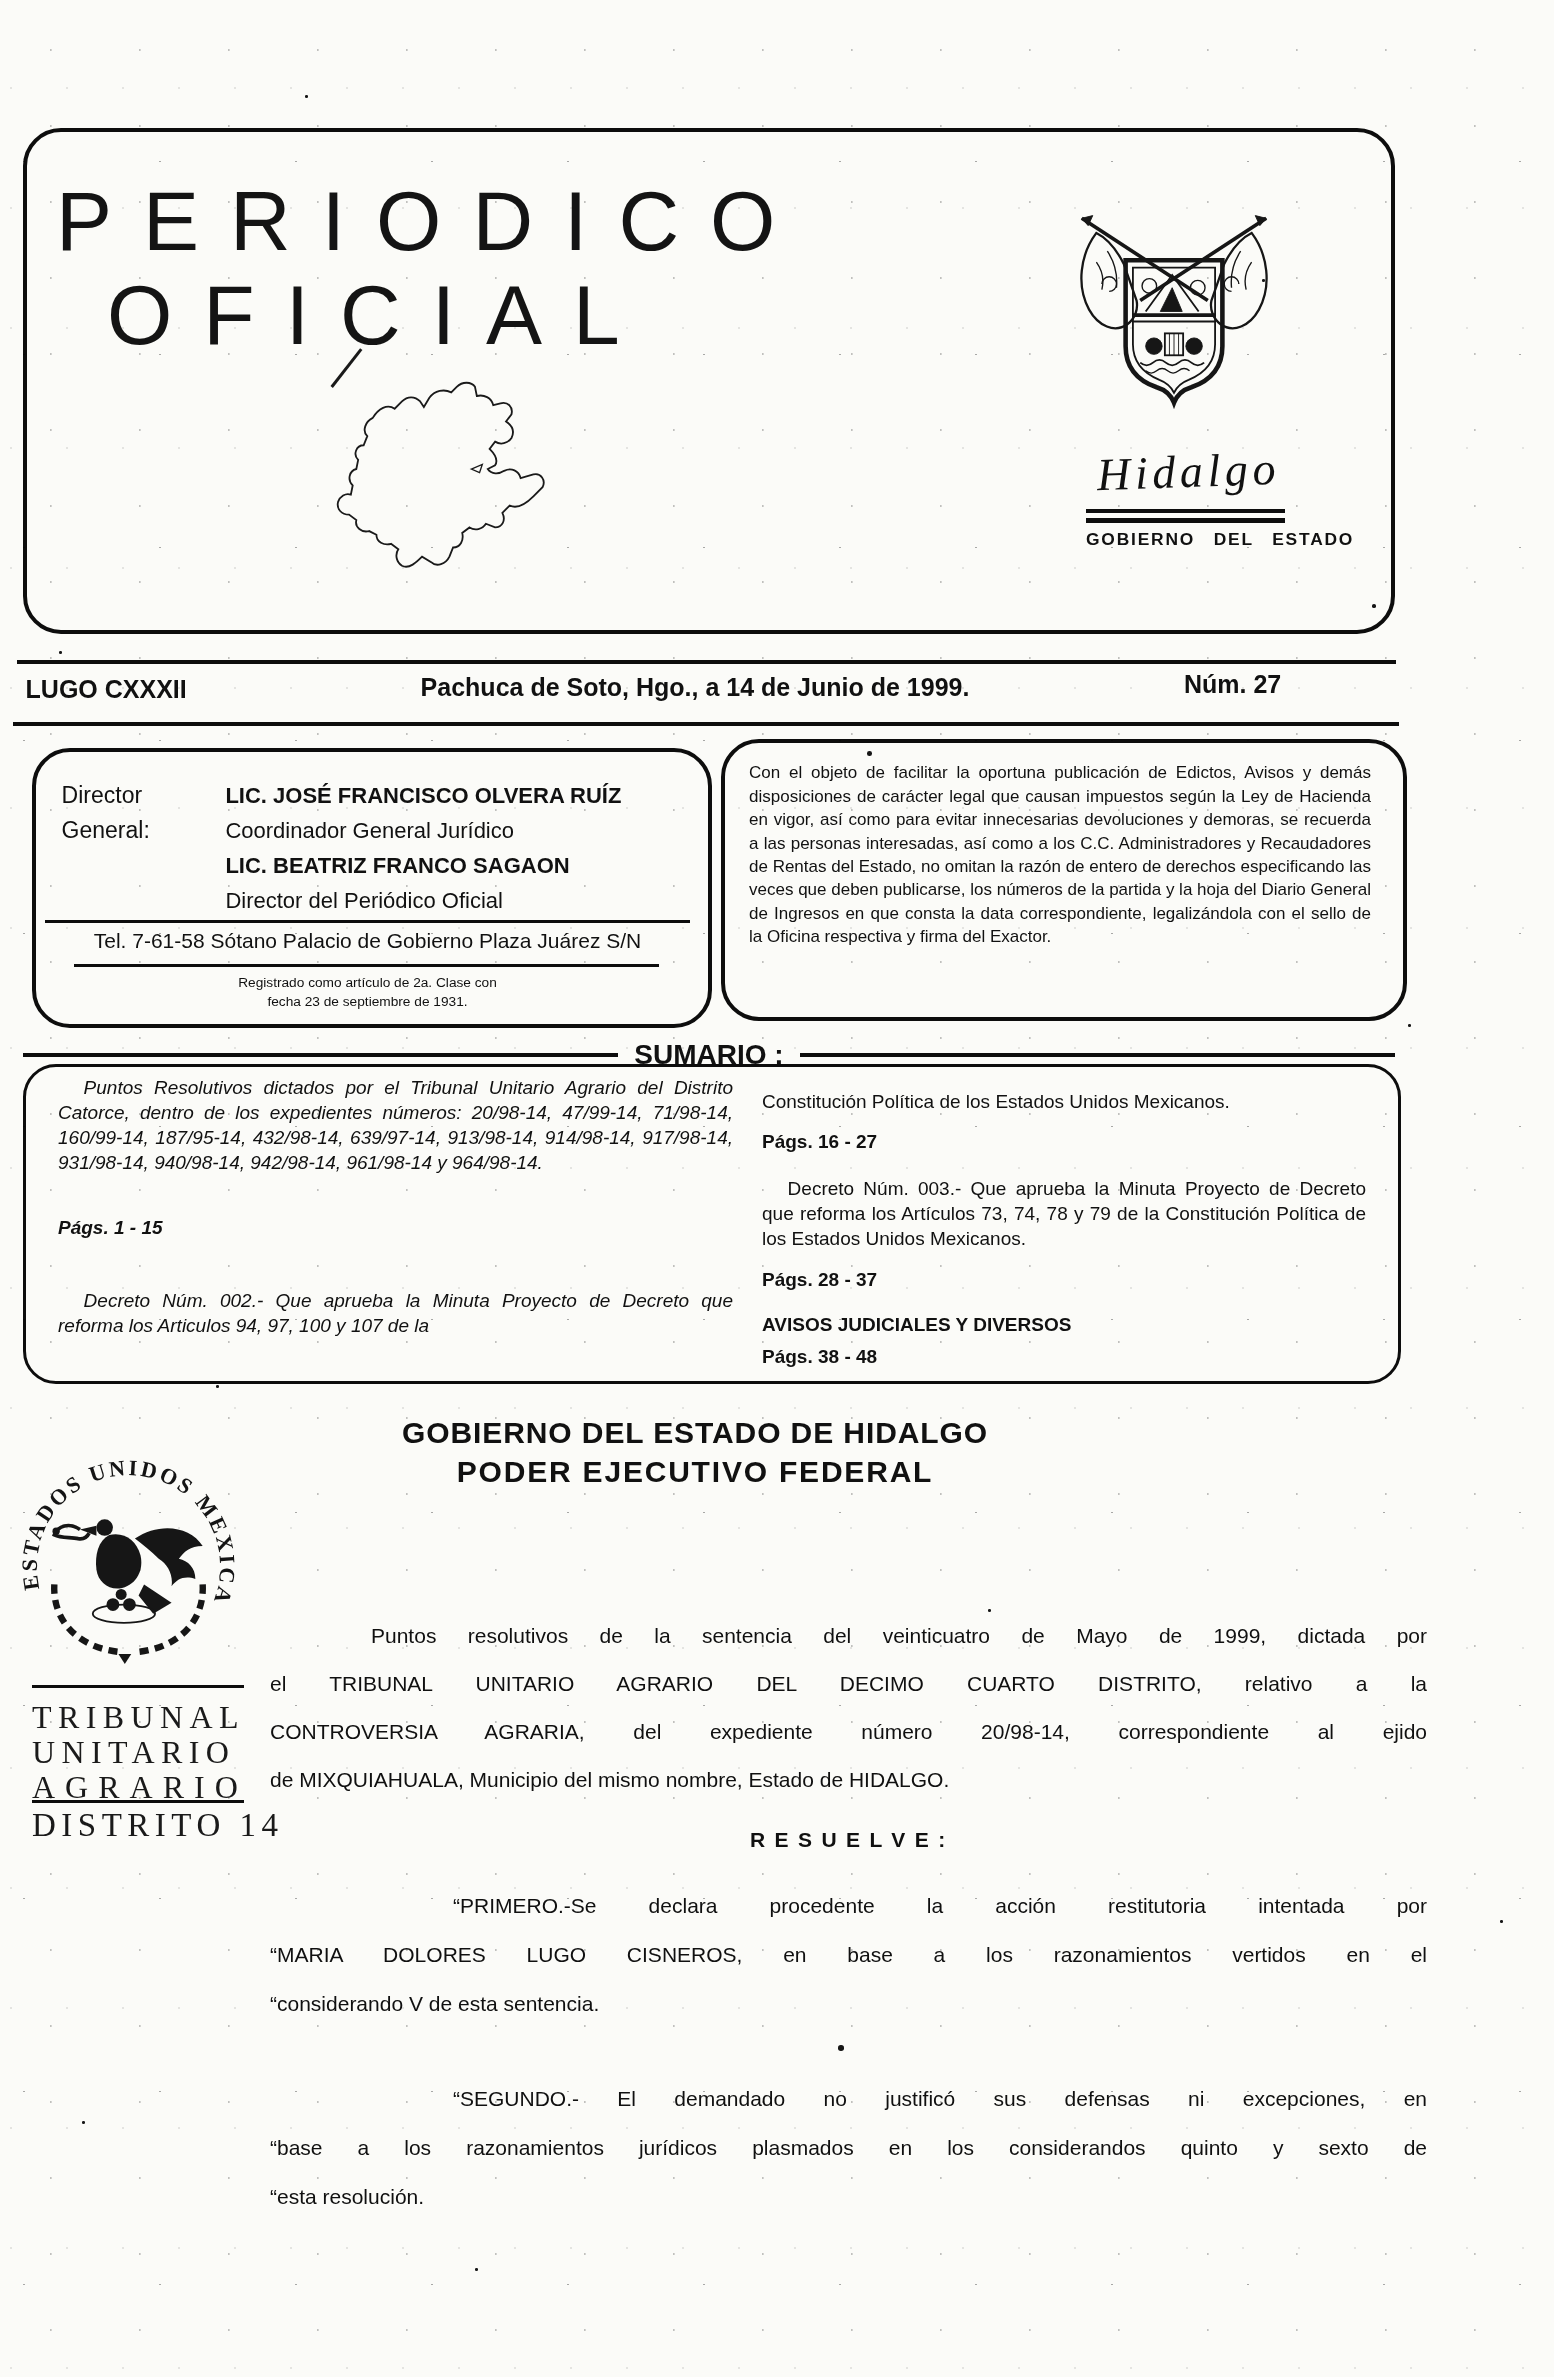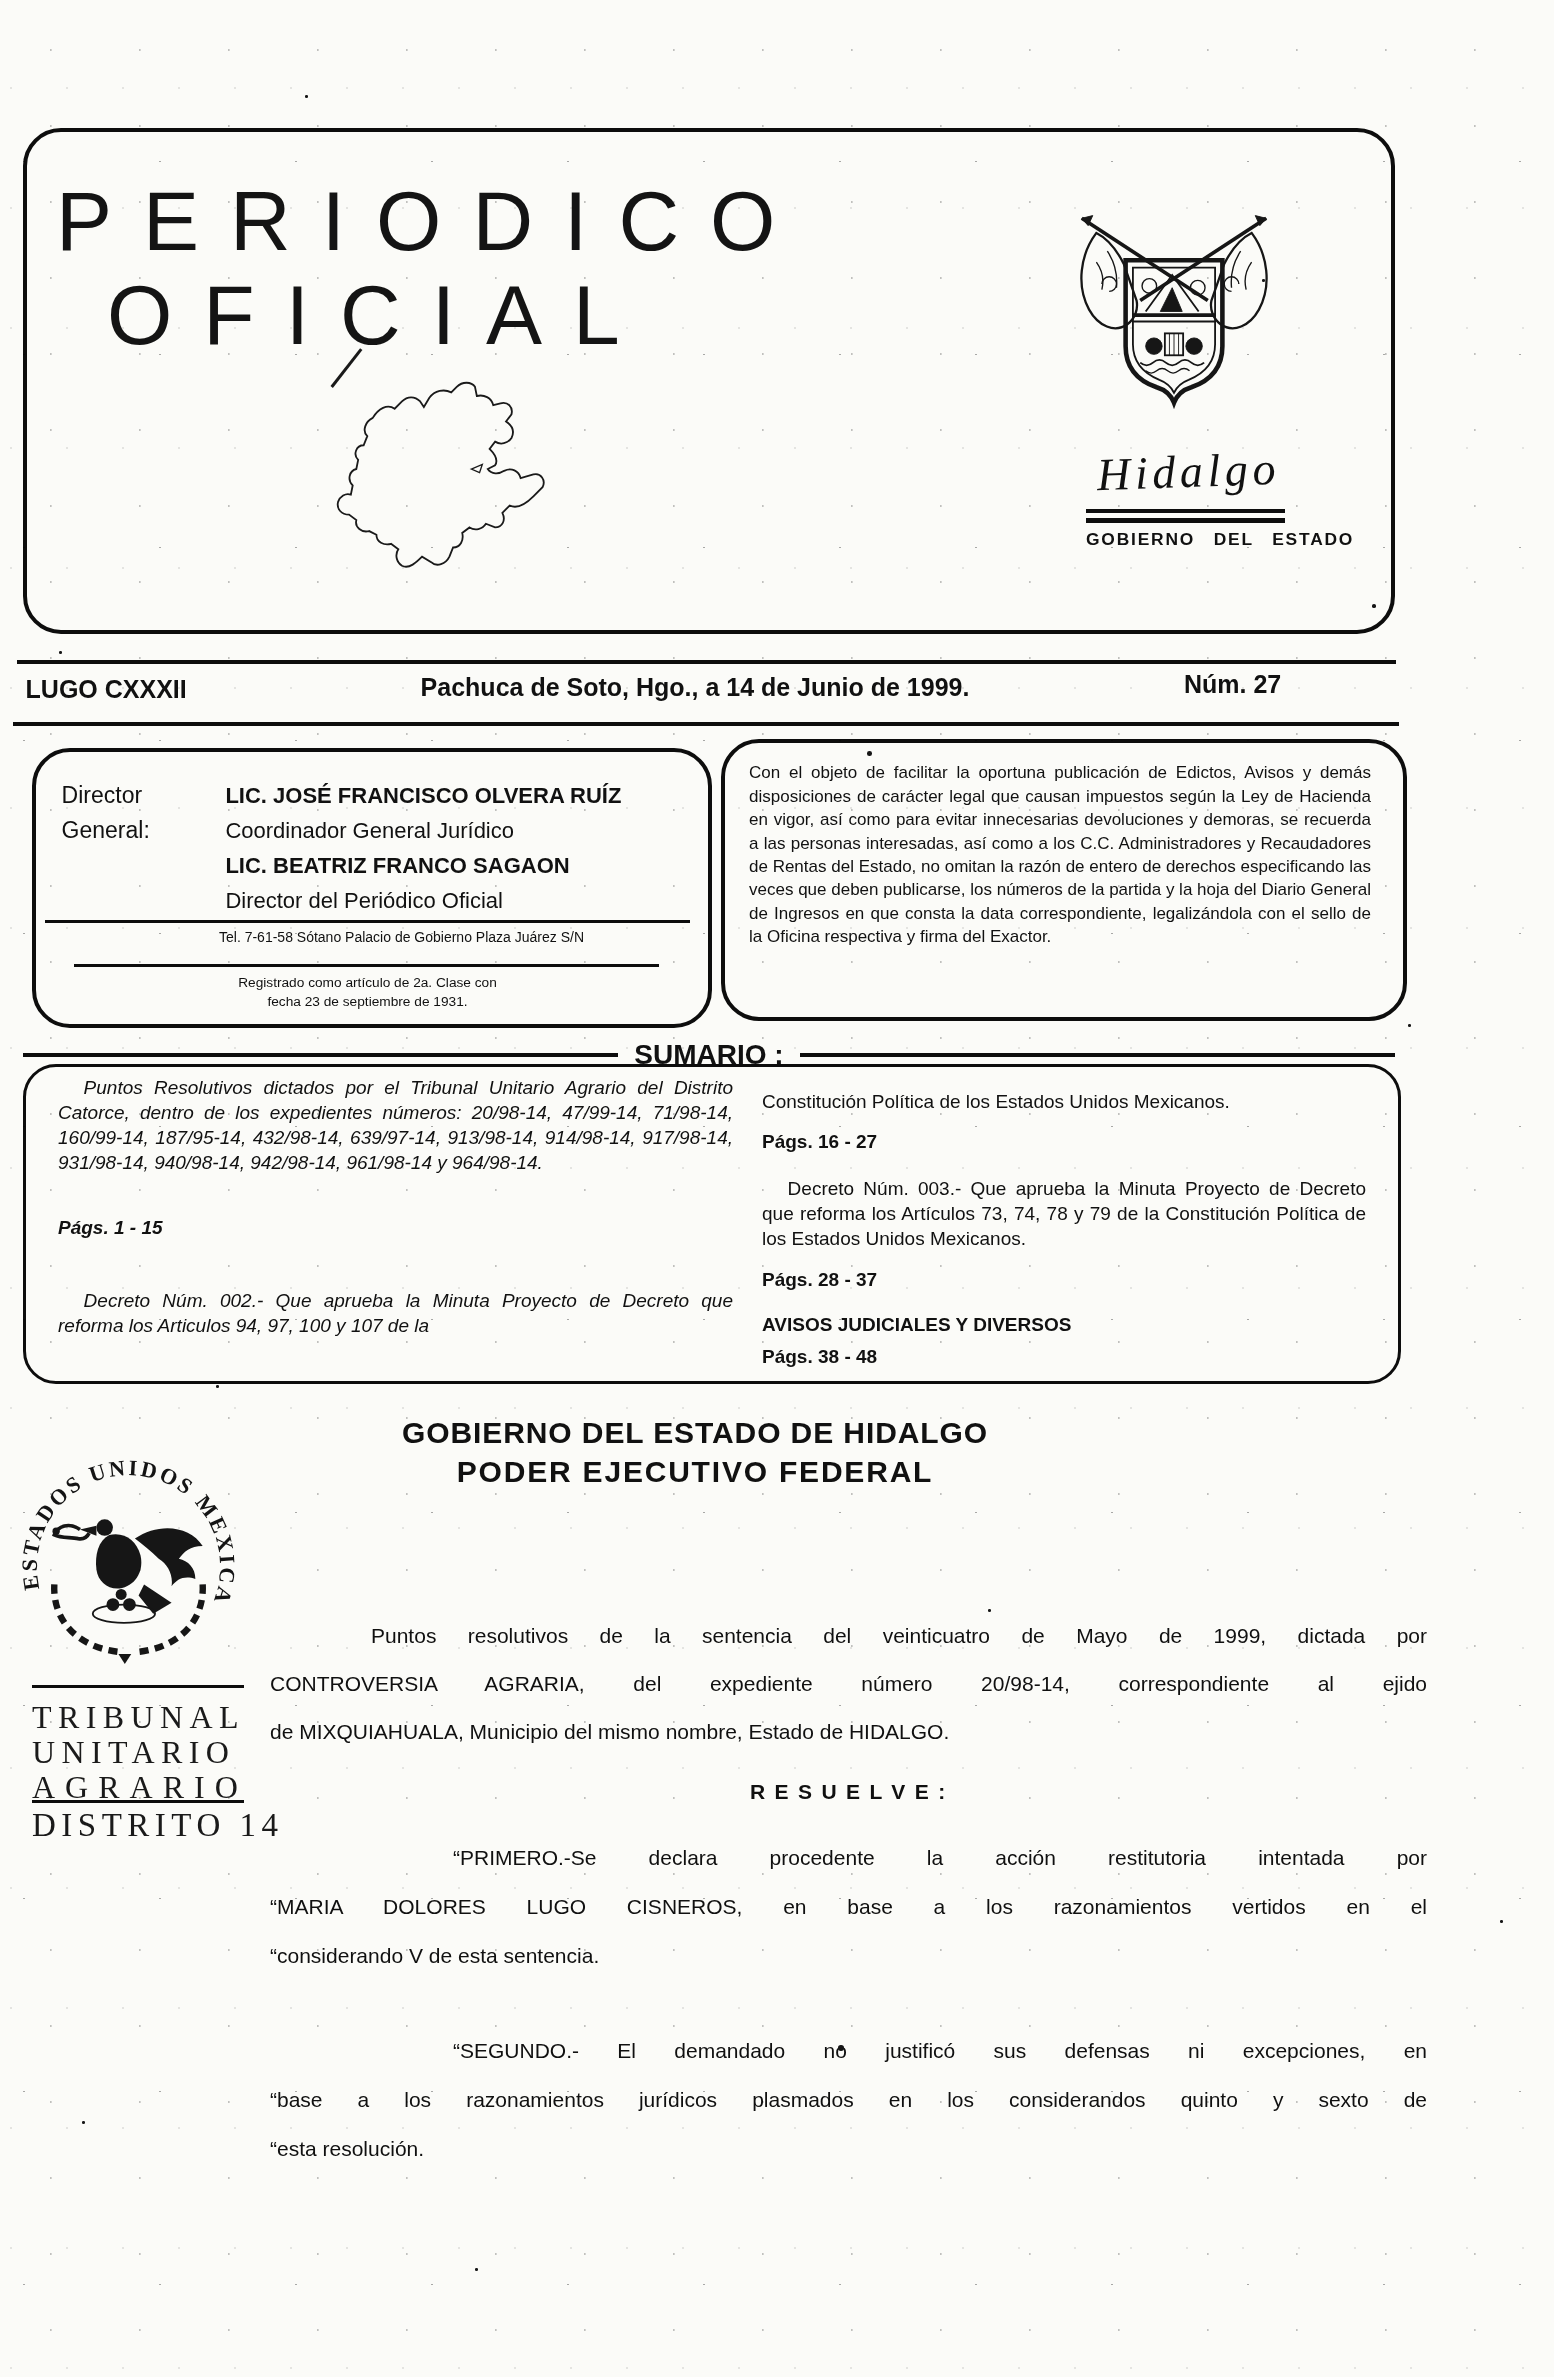--- a/index.html
+++ b/index.html
@@ -27,21 +27,21 @@
 
   
   .issue-text{font-size:25px;font-weight:bold;white-space:nowrap;}
 
   
   .round-box{border:4.6px solid #0d0d0d;border-radius:38px;}
   .dir-grid{display:grid;grid-template-columns:151px 1fr;column-gap:12.8px;}
   .dir-label{font-size:23px;line-height:35px;}
   .dir-name{font-size:22px;font-weight:bold;line-height:35px;white-space:nowrap;}
   .dir-role{font-size:22px;line-height:35px;white-space:nowrap;}
-  .dir-tel{font-size:14px;white-space:nowrap;padding-left:34px;}
+  .dir-tel{font-size:21px;white-space:nowrap;}
   .dir-reg{font-size:13.7px;line-height:19px;text-align:center;}
   .notice-text{font-size:17px;line-height:23.4px;text-align:justify;}
 
   
   .sum-head-row{display:flex;align-items:center;gap:16.5px;}
   .sum-head-row .hline{flex:1;height:3.7px;background:#0d0d0d;}
   .sum-heading{font-size:28px;font-weight:bold;white-space:nowrap;}
   .toc{font-size:19px;line-height:25px;}
   .toc p{margin:0;text-align:justify;}
   .toc .ind{text-indent:25.6px;}
@@ -205,20 +205,21 @@
 
   <div class="abs rule" style="left:32px;top:1685px;width:212px;height:2.7px;"></div>
   <div class="abs agency-line ag-big" style="left:32px;top:1693px;">TRIBUNAL</div>
   <div class="abs agency-line ag-big" style="left:32px;top:1728px;">UNITARIO</div>
   <div class="abs agency-line ag-big" style="left:32px;top:1763px;letter-spacing:10px;">AGRARIO</div>
   <div class="abs rule" style="left:32px;top:1800px;width:212px;height:2.7px;"></div>
   <div class="abs agency-line ag-small" style="left:32px;top:1807px;">DISTRITO 14</div>
 
   <div class="abs body-block" style="left:270px;top:1612px;">
     <div class="bline" style="padding-left:101px;">Puntos resolutivos de la sentencia del veinticuatro de Mayo de 1999, dictada por</div>
+    <div class="bline">el TRIBUNAL UNITARIO AGRARIO DEL DECIMO CUARTO DISTRITO, relativo a la</div>
     <div class="bline">CONTROVERSIA AGRARIA, del expediente número 20/98-14, correspondiente al ejido</div>
     <div class="bline-last">de MIXQUIAHUALA, Municipio del mismo nombre, Estado de HIDALGO.</div>
 
     <div class="resuelve" style="margin-top:11px;">R E S U E L V E :</div>
 
     <div class="bline q" style="margin-top:16.5px;padding-left:183px;">“PRIMERO.-Se declara procedente la acción restitutoria intentada por</div>
     <div class="bline q">“MARIA DOLORES LUGO CISNEROS, en base a los razonamientos vertidos en el</div>
     <div class="bline-last q">“considerando V de esta sentencia.</div>
 
     <div class="bline q" style="margin-top:46px;padding-left:183px;">“SEGUNDO.- El demandado no justificó sus defensas ni excepciones, en</div>

